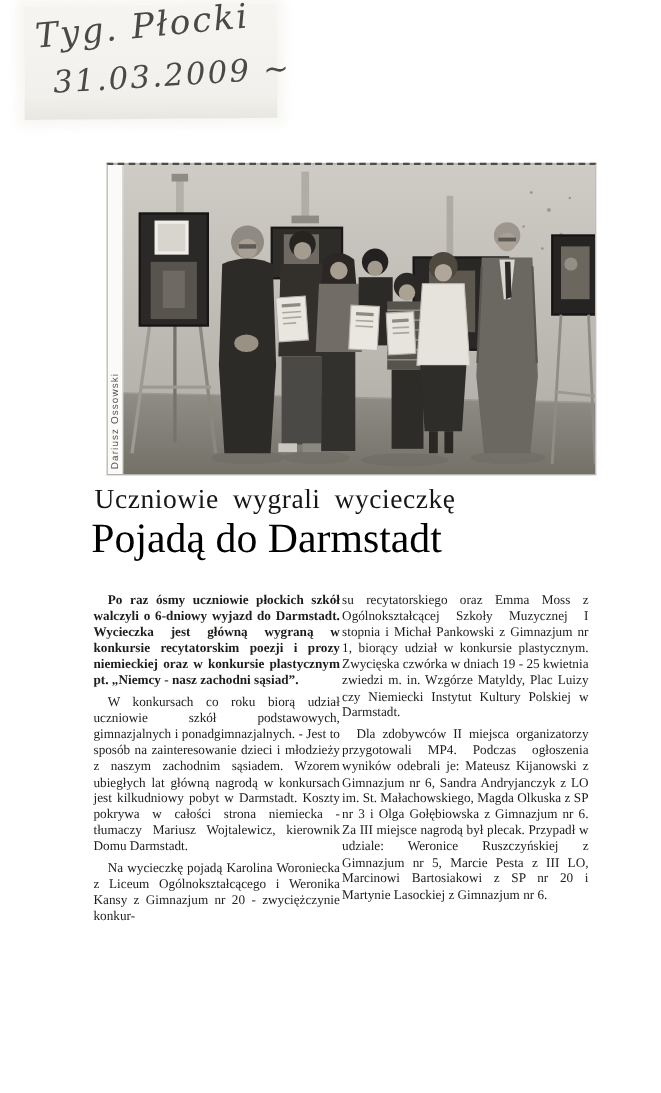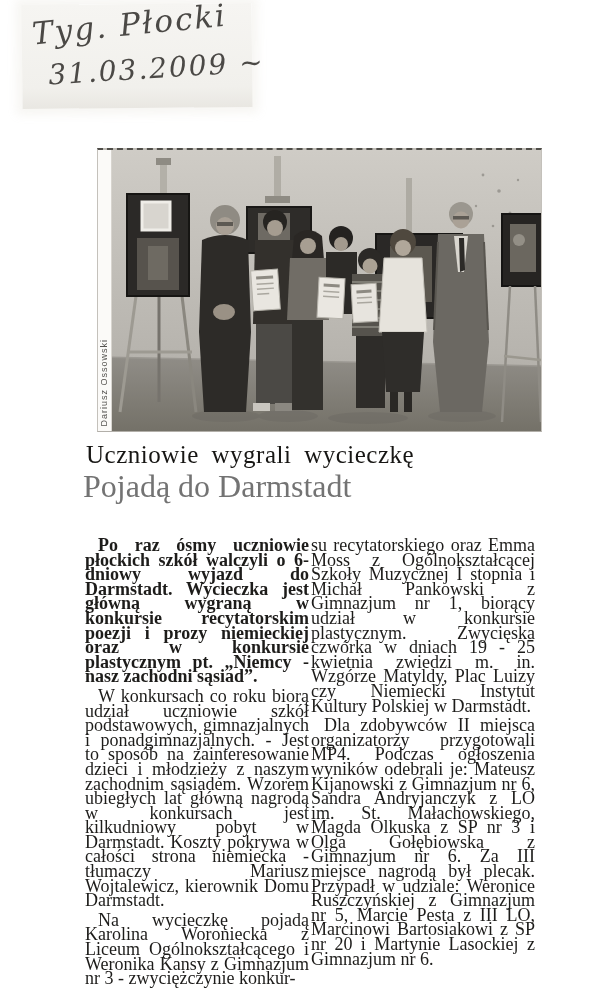--- a/index.html
+++ b/index.html
@@ -43,28 +43,28 @@
     font-family:"Liberation Sans",sans-serif;font-size:9px;color:#555350;
     letter-spacing:1px;white-space:nowrap;
   }
 
   
   .kicker{
     position:absolute;left:86px;top:441px;font-size:25px;font-weight:400;
     letter-spacing:.5px;word-spacing:6px;color:#171614;white-space:nowrap;font-family:Liberation Serif, serif;
   }
   .headline{
-    position:absolute;left:83px;top:468px;font-size:32px;font-weight:400;
-    letter-spacing:0;color:#737373;white-space:nowrap;text-align:right;
+    position:absolute;left:83px;top:468px;font-size:38px;font-weight:400;
+    letter-spacing:0;color:#000000;white-space:nowrap;text-align:right;
   }
 
   
   .col{
     position:absolute;top:538px;width:224px;
-    font-size:18px;line-height:14.6px;text-align:justify;color:#1d1c1a;
+    font-size:12px;line-height:14.6px;text-align:justify;color:#1d1c1a;
   }
   .col-left{left:85px;}
   .col-right{left:311px;}
   .para{margin:0 0 5px 0;text-indent:13px;}
   .para.no-indent{text-indent:0;}
   .para .bold{font-weight:bold;}
   .para .italic{}
   .byline{float:right;font-weight:bold;}
 </style>
 </head>
@@ -237,20 +237,20 @@
       <div class="photo-credit">Dariusz Ossowski</div>
     </div>
   </div>
 
   <div class="kicker">Uczniowie wygrali wycieczkę</div>
   <div class="headline">Pojadą do Darmstadt</div>
 
   <div class="col col-left">
       <p class="para"><span class="bold">Po raz ósmy uczniowie płockich szkół walczyli o 6-dniowy wyjazd do Darmstadt. Wycieczka jest główną wygraną w konkursie recytatorskim poezji i prozy niemieckiej oraz w konkursie plastycznym pt. „Niemcy - nasz zachodni sąsiad”.</span></p>
       <p class="para"><span>W konkursach co roku biorą udział uczniowie szkół podstawowych, gimnazjalnych i ponadgimnazjalnych. - </span><span class="italic">Jest to sposób na zainteresowanie dzieci i młodzieży z naszym zachodnim sąsiadem. Wzorem ubiegłych lat główną nagrodą w konkursach jest kilkudniowy pobyt w Darmstadt. Koszty pokrywa w całości strona niemiecka</span><span> - tłumaczy Mariusz Wojtalewicz, kierownik Domu Darmstadt.</span></p>
-      <p class="para"><span>Na wycieczkę pojadą Karolina Woroniecka z Liceum Ogólnokształcącego i Weronika Kansy z Gimnazjum nr 3 - zwyciężczynie konkur-</span></p>
+      <p class="para"><span>Na wycieczkę pojadą Karolina Woroniecka z Liceum Ogólnokształcącego i Weronika Kansy z Gimnazjum nr 20 - zwyciężczynie konkur-</span></p>
     </div>
   <div class="col col-right">
       <p class="para no-indent"><span>su recytatorskiego oraz Emma Moss z Ogólnokształcącej Szkoły Muzycznej I stopnia i Michał Pankowski z Gimnazjum nr 1, biorący udział w konkursie plastycznym. Zwycięska czwórka w dniach 19 - 25 kwietnia zwiedzi m. in. Wzgórze Matyldy, Plac Luizy czy Niemiecki Instytut Kultury Polskiej w Darmstadt.</span></p>
       <p class="para"><span>Dla zdobywców II miejsca organizatorzy przygotowali MP4. Podczas ogłoszenia wyników odebrali je: Mateusz Kijanowski z Gimnazjum nr 6, Sandra Andryjanczyk z LO im. St. Małachowskiego, Magda Olkuska z SP nr 3 i Olga Gołębiowska z Gimnazjum nr 6. Za III miejsce nagrodą był plecak. Przypadł w udziale: Weronice Ruszczyńskiej z Gimnazjum nr 5, Marcie Pesta z III LO, Marcinowi Bartosiakowi z SP nr 20 i Martynie Lasockiej z Gimnazjum nr 6.</span></p>
     </div>
 
 </div>
 
 </body></html>

